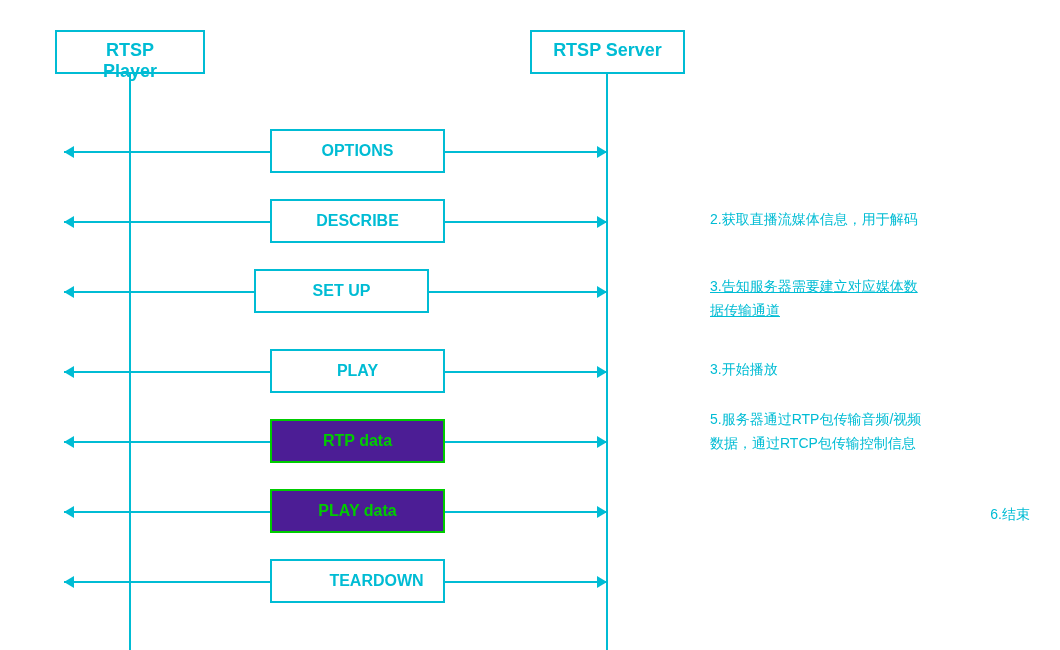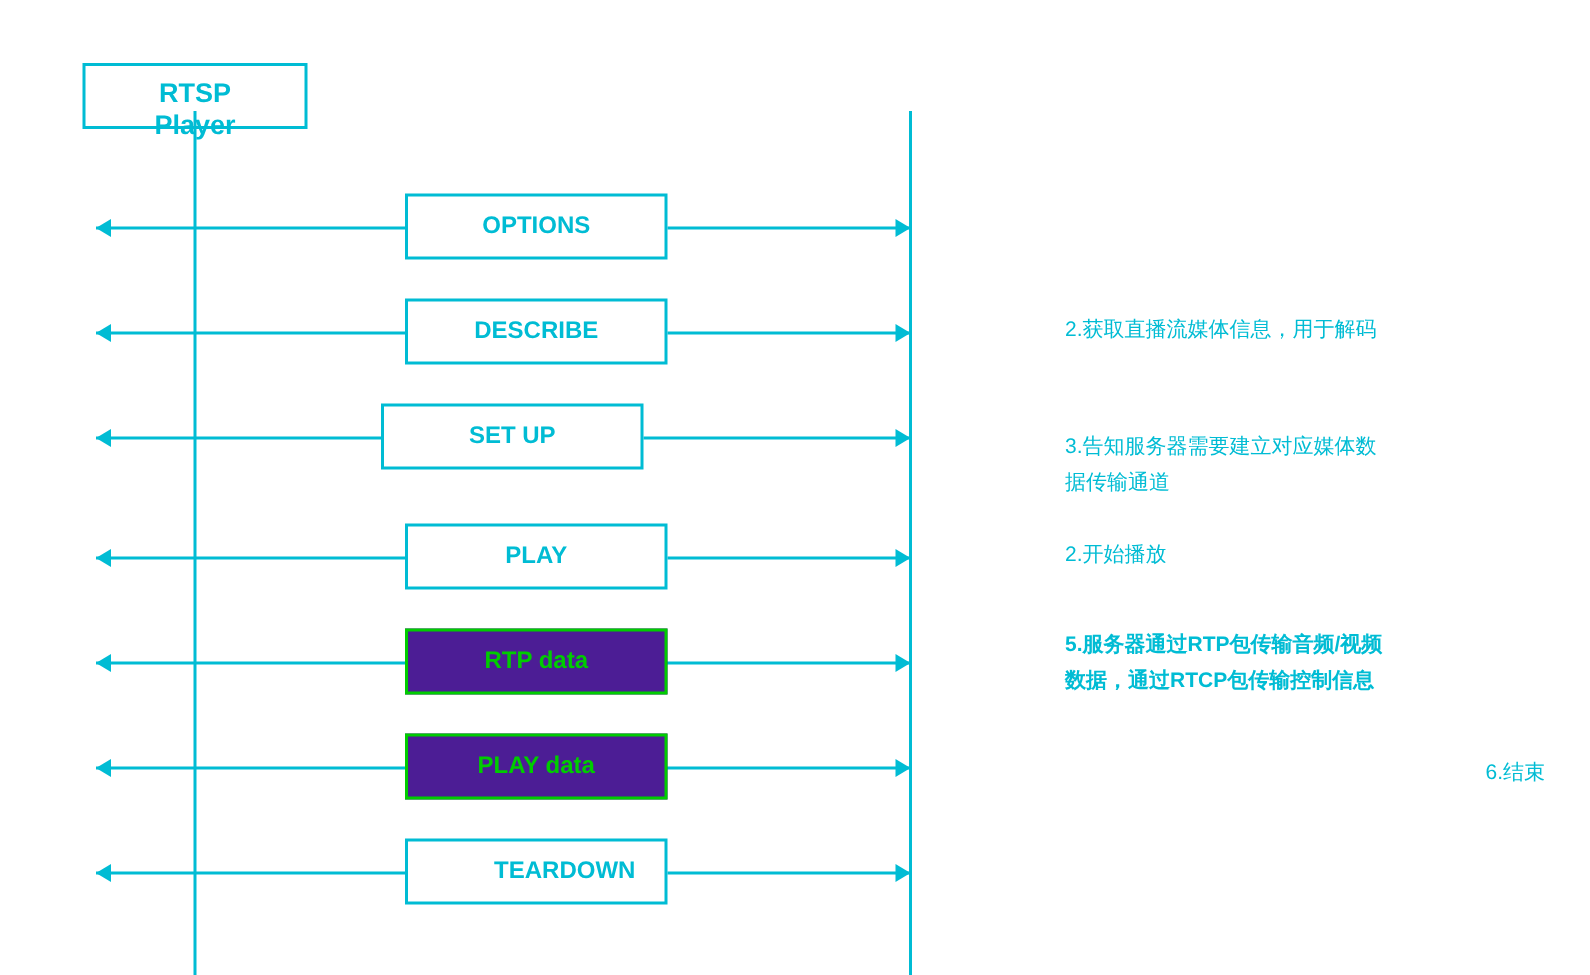--- a/index.html
+++ b/index.html
@@ -22,21 +22,20 @@
     
     .actor-box {
       position: absolute;
       border: 2px solid #00bcd4;
       color: #00bcd4;
       font-size: 18px;
       font-weight: bold;
       padding: 8px 20px;
       background: #fff;
       text-align: center;
-      margin-top: 12px;
     }
 
     
     .lifeline {
       position: absolute;
       border-left: 2px solid #00bcd4;
       top: 0;
       height: 650px;
     }
 
@@ -97,20 +96,23 @@
   </style>
 </head>
 <body>
 
 <div class="diagram-container">
 
   <div class="actor-box" style="left:55px; top:30px; width:150px; height:44px;">
     <span>RTSP Player</span>
   </div>
 
+  <div class="actor-box" style="left:530px; top:30px; width:155px; height:44px;">
+    <span>RTSP Server</span>
+  </div>
 
   <div class="lifeline" style="left:129px; top:74px; height:576px;"></div>
 
   <div class="lifeline" style="left:606px; top:74px; height:576px;"></div>
 
   <div>
 
     <div class="dbl-arrow" style="left:64px; top:151px; width:543px;"></div>
 
     <div class="msg-box" style="left:270px; top:129px; width:175px; height:44px;">
@@ -158,29 +160,29 @@
     <div class="msg-box" style="left:270px; top:559px; width:175px; height:44px;padding-left:38px;">
       <span>TEARDOWN</span>
     </div>
   </div>
 
 
   <div class="desc-text" style="left:710px; top:208px; width:320px;">
     <span>2.获取直播流媒体信息，用于解码</span>
   </div>
 
-  <div class="desc-text" style="left:710px; top:286px; width:310px; line-height:1.7;">
+  <div class="desc-text" style="left:710px; top:275px; width:310px; line-height:1.7;text-decoration:underline;">
     3.告知服务器需要建立对应媒体数<br>据传输通道
   </div>
 
   <div class="desc-text" style="left:710px; top:358px; width:320px;">
-    <span>2.开始播放</span>
+    <span>3.开始播放</span>
   </div>
 
-  <div class="desc-text" style="left:710px; top:418px; width:320px; line-height:1.7;font-weight:bold;">
+  <div class="desc-text" style="left:710px; top:408px; width:320px; line-height:1.7;">
     5.服务器通过RTP包传输音频/视频<br>数据，通过RTCP包传输控制信息
   </div>
 
   <div class="desc-text" style="left:710px; top:503px; width:320px;text-align:right;">
     <span>6.结束</span>
   </div>
 
 </div>
 
 </body></html>

